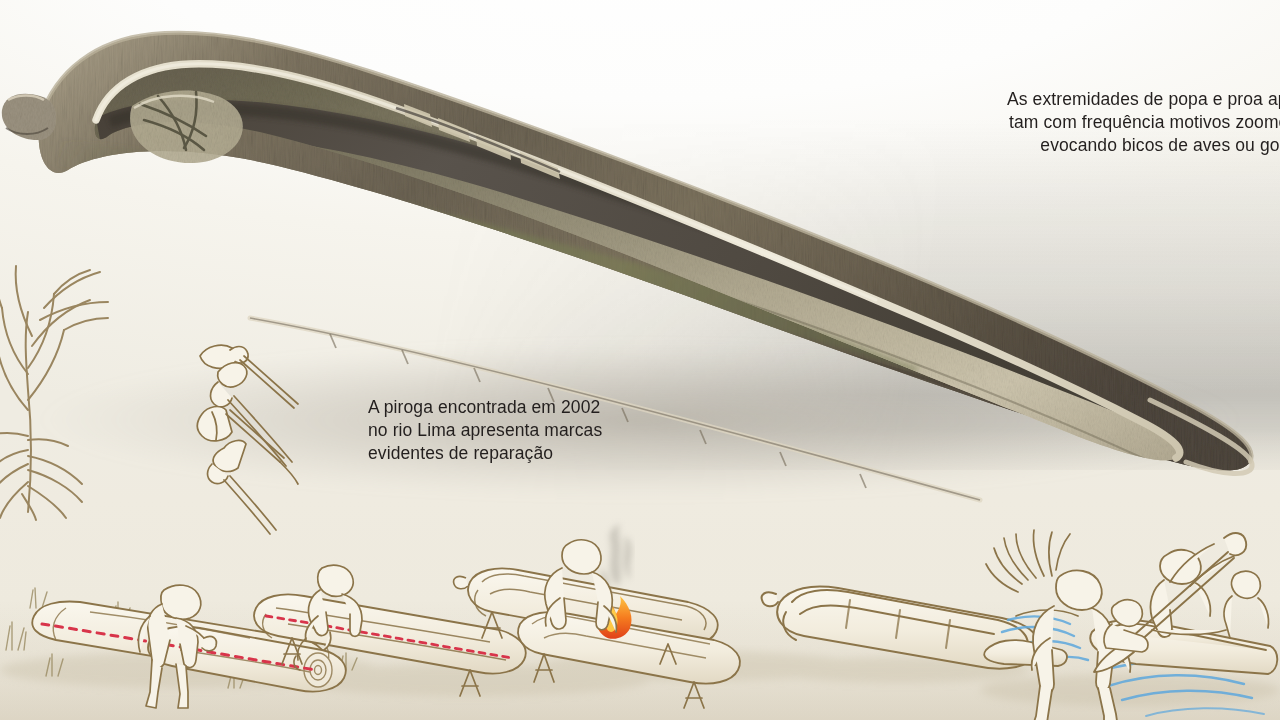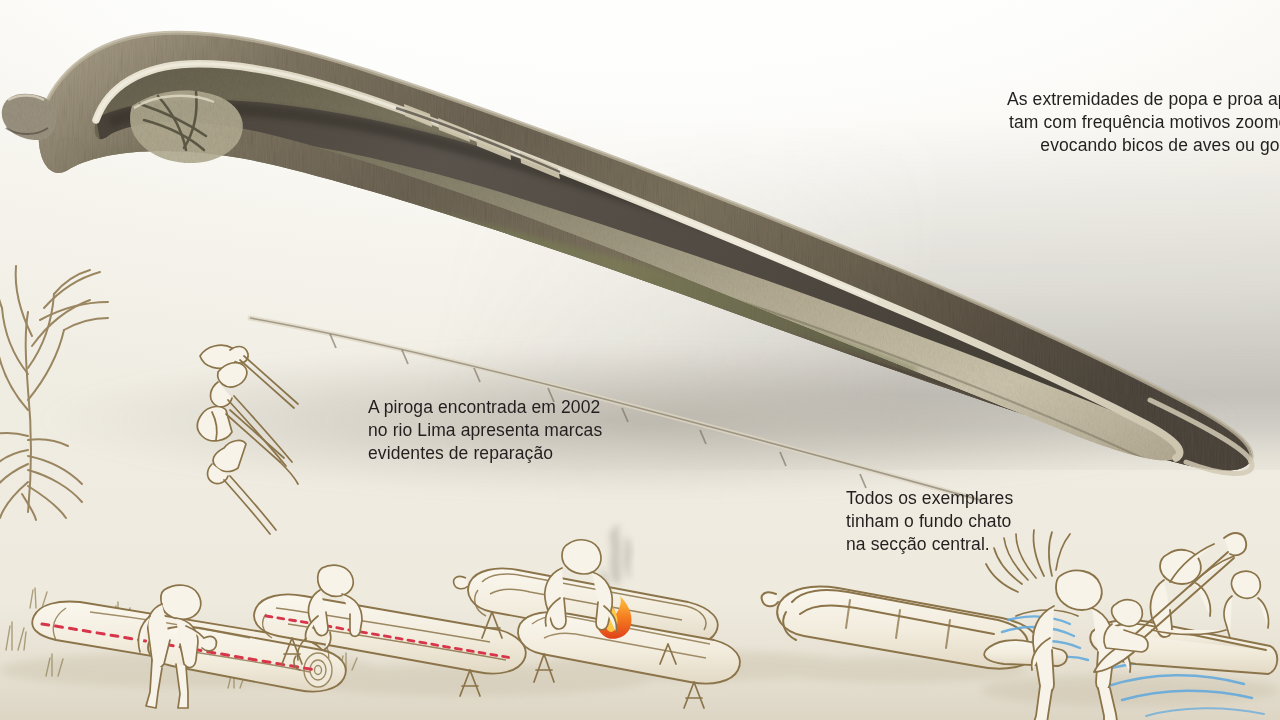--- a/index.html
+++ b/index.html
@@ -565,17 +565,14 @@
   </svg>
 
   <div class="caption" id="caption-zoomorphic">As extremidades de popa e proa aprese
 tam com frequência motivos zoomórfico
 evocando bicos de aves ou golfinho</div>
 
   <div class="caption" id="caption-pirogue">A piroga encontrada em 2002
 no rio Lima apresenta marcas
 evidentes de reparação</div>
 
-  <div class="caption" id="caption-flatbottom">Todos os exemplares
-tinham o fundo chato
-na secção central.</div>
 
 </div>
 
 </body></html>

